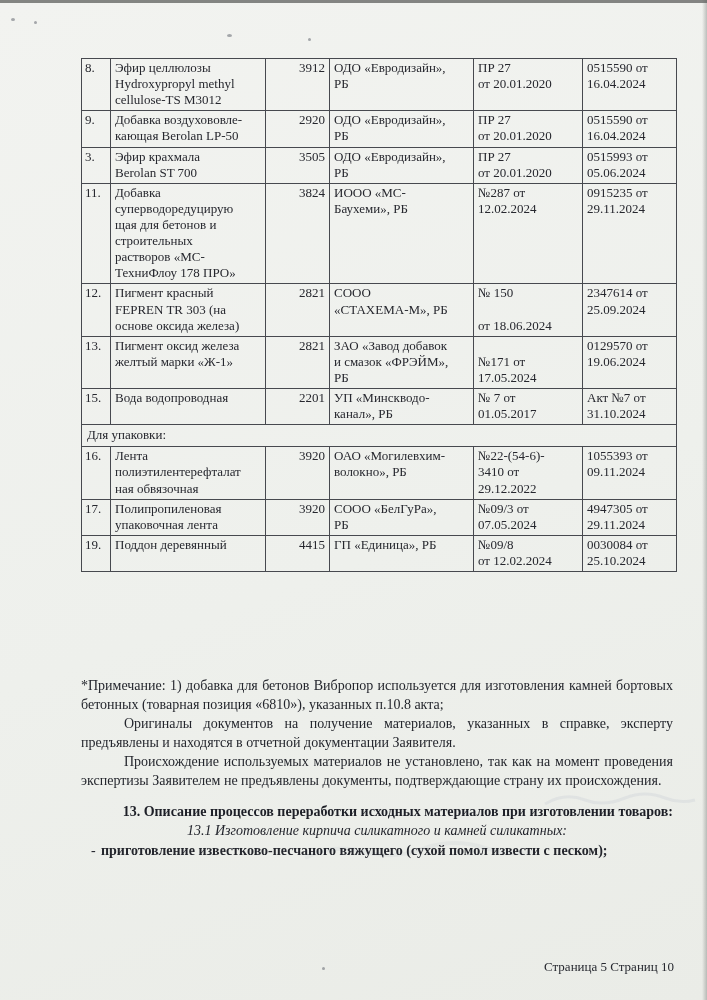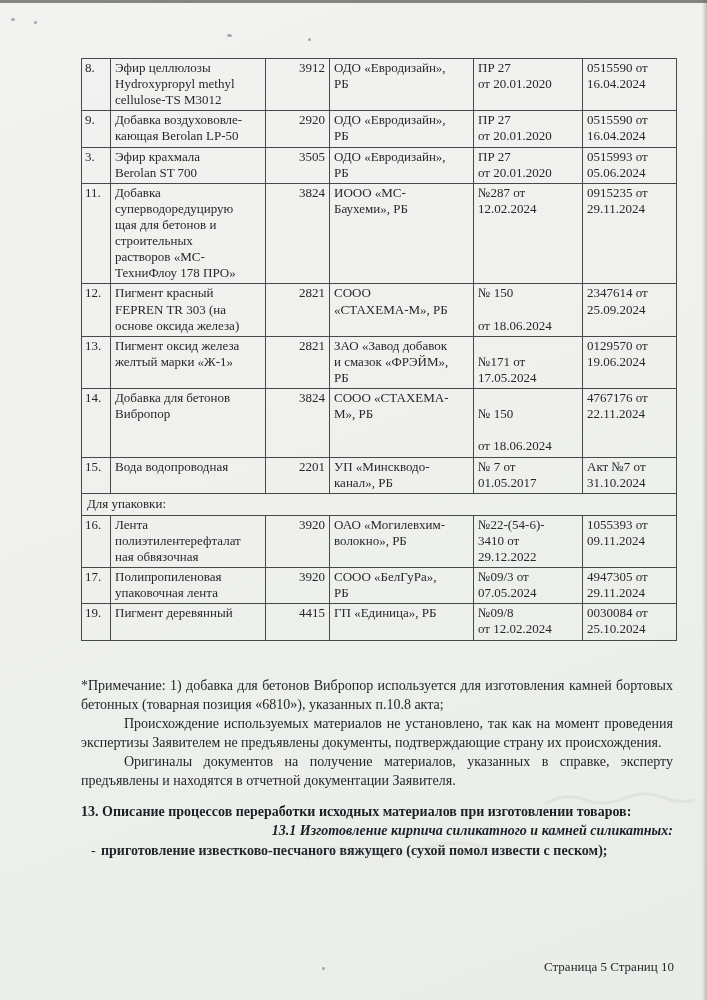--- a/index.html
+++ b/index.html
@@ -45,22 +45,22 @@
   tr.divider-row td{white-space:normal;padding:2px 5px;height:17px;}
 
   
   .bodytext{
     position:absolute;left:81px;top:676px;width:592px;
     font-size:14px;line-height:1.36;color:#24262d;
   }
   .bodytext p{margin:0;text-align:justify;}
   .bodytext p.indented{text-indent:43px;}
   .sec13{margin-top:12px;}
-  .sec13 .sec-heading{font-weight:bold;color:#1d1f27;text-align:left;}
-  .sec13 .sec-subheading{font-weight:bold;font-style:italic;color:#1d1f27;text-align:right;}
+  .sec13 .sec-heading{font-weight:bold;color:#1d1f27;text-align:right;}
+  .sec13 .sec-subheading{font-weight:normal;font-style:italic;color:#1d1f27;text-align:center;}
   .bullet-line{display:flex;margin-top:1px;}
   .bullet-dash{width:10px;margin-left:10px;flex:0 0 auto;}
   .bullet-body{flex:1;font-weight:bold;}
 
   
   .page-footer{
     position:absolute;right:33px;bottom:24px;
     font-size:13px;line-height:1.4;color:#26282f;
   }
 </style>
@@ -168,34 +168,20 @@
         <td>ЗАО «Завод добавок
 и смазок «ФРЭЙМ»,
 РБ</td>
         <td>
 №171 от
 17.05.2024</td>
         <td>0129570 от
 19.06.2024</td>
       </tr>
       <tr>
-        <td class="cell-num">14.</td>
-        <td>Добавка для бетонов
-Вибропор</td>
-        <td class="cell-code">3824</td>
-        <td>СООО «СТАХЕМА-
-М», РБ</td>
-        <td>
-№ 150
-
-от 18.06.2024</td>
-        <td>4767176 от
-22.11.2024</td>
-      </tr>
-      <tr>
         <td class="cell-num">15.</td>
         <td>Вода водопроводная</td>
         <td class="cell-code">2201</td>
         <td>УП «Минскводо-
 канал», РБ</td>
         <td>№ 7 от
 01.05.2017</td>
         <td>Акт №7 от
 31.10.2024</td>
       </tr>
@@ -223,35 +209,35 @@
         <td class="cell-code">3920</td>
         <td>СООО «БелГуРа»,
 РБ</td>
         <td>№09/3 от
 07.05.2024</td>
         <td>4947305 от
 29.11.2024</td>
       </tr>
       <tr>
         <td class="cell-num">19.</td>
-        <td>Пигмент деревянный</td>
+        <td>Поддон деревянный</td>
         <td class="cell-code">4415</td>
         <td>ГП «Единица», РБ</td>
         <td>№09/8
 от 12.02.2024</td>
         <td>0030084 от
 25.10.2024</td>
       </tr>
     </tbody>
   </table>
 
   <div class="bodytext">
     <p>*Примечание: 1) добавка для бетонов Вибропор используется для изготовления камней бортовых бетонных (товарная позиция «6810»), указанных п.10.8 акта;</p>
+    <p class="indented">Оригиналы документов на получение материалов, указанных в справке, эксперту предъявлены и находятся в отчетной документации Заявителя.</p>
     <p class="indented">Происхождение используемых материалов не установлено, так как на момент проведения экспертизы Заявителем не предъявлены документы, подтверждающие страну их происхождения.</p>
-    <p class="indented">Оригиналы документов на получение материалов, указанных в справке, эксперту предъявлены и находятся в отчетной документации Заявителя.</p>
 
     <div class="sec13">
       <p class="sec-heading">13. Описание процессов переработки исходных материалов при изготовлении товаров:</p>
       <p class="sec-subheading">13.1 Изготовление кирпича силикатного и камней силикатных:</p>
       <div class="bullet-line">
         <span class="bullet-dash">-</span>
         <span class="bullet-body">приготовление известково-песчаного вяжущего (сухой помол извести с песком);</span>
       </div>
     </div>
   </div>

